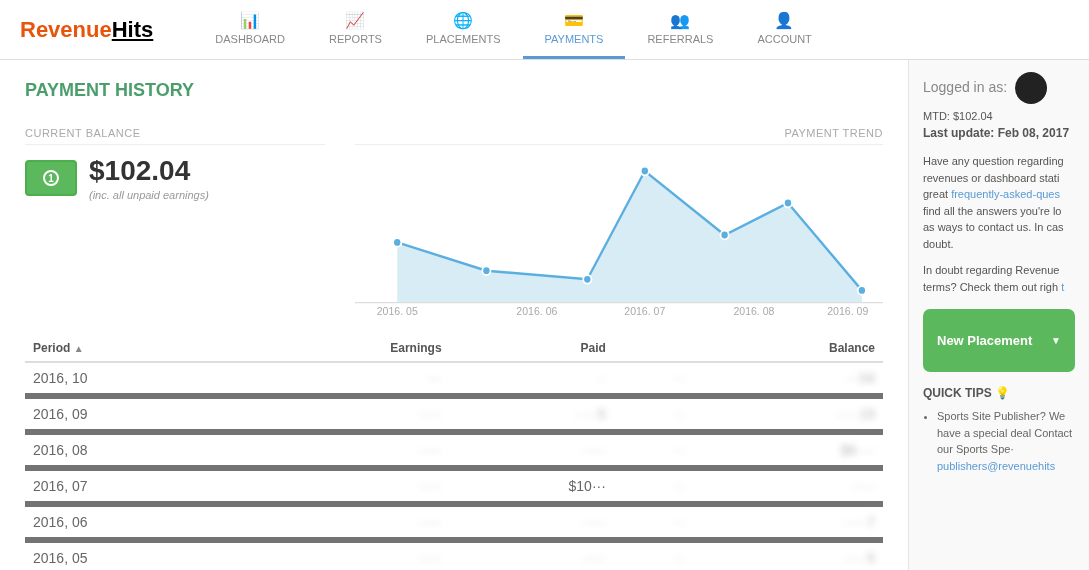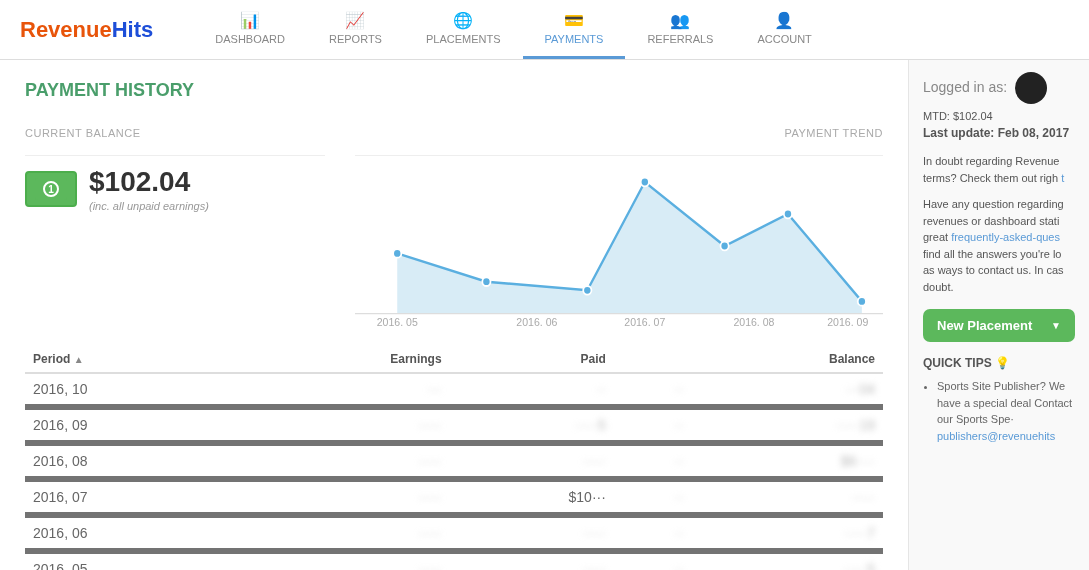--- a/index.html
+++ b/index.html
@@ -2,41 +2,41 @@
 <html><head>
   <meta charset="utf-8">
   <style>
     * { box-sizing: border-box; margin: 0; padding: 0; }
     body { font-family: Arial, sans-serif; font-size: 13px; color: #333; background: #fff; width: 1089px; min-height: 570px; overflow: hidden; }
 
     
     .header { display: flex; align-items: center; border-bottom: 1px solid #ddd; padding: 0 20px; height: 60px; background: #fff; }
     .logo { margin-right: 40px; font-size: 22px; font-weight: bold; }
     .logo span:first-child { color: #e8540a; }
-    .logo span:last-child { color: #1d4ed8; }
+    .logo span:last-child { color: #000000; text-decoration: underline; }
     .nav { display: flex; height: 100%; }
     .nav-item { display: flex; flex-direction: column; align-items: center; justify-content: center; padding: 0 22px; font-size: 11px; color: #888; cursor: pointer; border-bottom: 3px solid transparent; text-decoration: none; gap: 3px; }
     .nav-item.active { color: #5a9ad6; border-bottom: 3px solid #5a9ad6; }
     .nav-icon { font-size: 16px; color: #aaa; }
     .nav-item.active .nav-icon { color: #5a9ad6; }
 
     
     .main-layout { display: flex; height: calc(570px - 60px); }
     .content { flex: 1; padding: 20px 25px; overflow-y: auto; border-right: 1px solid #e5e5e5; }
     .sidebar { width: 180px; padding: 12px 14px; background: #f9f9f9; overflow-y: auto; font-size: 12px; }
 
     
     .page-title { color: #4a9e6b; font-size: 18px; font-weight: bold; margin-bottom: 26px; text-transform: uppercase; }
 
     
     .content-top { display: flex; gap: 30px; margin-bottom: 20px; }
 
     
     .balance-section { width: 300px; }
-    .section-label { font-size: 11px; color: #aaa; text-transform: uppercase; letter-spacing: 0.5px; margin-bottom: 10px; padding-bottom: 16px; border-bottom: 1px solid #eee; }
+    .section-label { font-size: 11px; color: #aaa; text-transform: uppercase; letter-spacing: 0.5px; margin-bottom: 10px; padding-bottom: 5px; border-bottom: 1px solid #eee; }
     .balance-display { display: flex; align-items: center; gap: 12px; margin-top: 8px; }
     .money-icon { width: 52px; height: 36px; background: #5cb85c; border-radius: 4px; display: flex; align-items: center; justify-content: center; color: white; font-size: 18px; font-weight: bold; border: 2px solid #4cae4c; }
     .balance-amount { font-size: 28px; font-weight: bold; color: #333; }
     .balance-note { font-size: 11px; color: #999; margin-top: 2px; font-style: italic; }
 
     
     .chart-section { flex: 1; text-align: right; }
     .chart-container { position: relative; height: 160px; }
     .chart-svg { width: 100%; height: 100%; }
 
@@ -48,21 +48,21 @@
     .data-table td:not(:first-child) { text-align: right; }
 
     
     .sidebar-user { font-size: 14px; color: #555; margin-bottom: 6px; }
     .sidebar-user .label { color: #888; }
     .sidebar-mtd { font-size: 11px; color: #555; margin-bottom: 4px; }
     .sidebar-update { font-size: 12px; color: #555; font-weight: bold; margin-bottom: 13px; }
     .sidebar-text { font-size: 11px; color: #555; line-height: 1.5; margin-bottom: 10px; }
     .sidebar-link { color: #5a9ad6; text-decoration: none; }
 
-    .new-placement-btn { display: flex; align-items: center; justify-content: space-between; background: #5cb85c; color: white; border: none; border-radius: 7px; padding: 9px 14px; font-size: 13px; font-weight: bold; cursor: pointer; width: 100%; margin: 14px 0; }
+    .new-placement-btn { display: flex; align-items: center; justify-content: space-between; background: #5cb85c; color: white; border: none; border-radius: 7px; padding: 24px 14px; font-size: 13px; font-weight: bold; cursor: pointer; width: 100%; margin: 14px 0; }
     .new-placement-btn .caret { margin-left: 6px; font-size: 10px; }
 
     .quick-tips-title { font-size: 12px; font-weight: bold; color: #555; margin-bottom: 8px; display: flex; align-items: center; gap: 4px; }
     .quick-tips-content { font-size: 11px; color: #666; line-height: 1.5; }
     .quick-tips-content ul { padding-left: 14px; }
     .quick-tips-content li { margin-bottom: 6px; }
 
     .avatar { width: 32px; height: 32px; border-radius: 50%; background: #222; display: inline-block; vertical-align: middle; margin-left: 4px; }
 
     .sort-arrow { font-size: 10px; color: #888; }
@@ -220,28 +220,28 @@
     <div class="sidebar-mtd">
       <span>MTD:</span>
       <span>$102.04</span>
     </div>
     <div class="sidebar-update">
       <span>Last update:</span>
       <span>Feb 08, 2017</span>
     </div>
 
     <div class="sidebar-text">
-      <span>In doubt regarding Revenue terms? Check them out righ</span>
-      <a class="sidebar-link">t</a>
-    </div>
-
-    <div class="sidebar-text">
       <span>Have any question regarding revenues or dashboard stati great</span>
       <a class="sidebar-link">frequently-asked-ques</a>
       <span>find all the answers you're lo as ways to contact us. In cas doubt.</span>
+    </div>
+
+    <div class="sidebar-text">
+      <span>In doubt regarding Revenue terms? Check them out righ</span>
+      <a class="sidebar-link">t</a>
     </div>
 
     <button class="new-placement-btn">
       <span>New Placement</span>
       <span class="caret">▼</span>
     </button>
 
     <div class="quick-tips-title">
       <span>QUICK TIPS</span>
       <span>💡</span>

